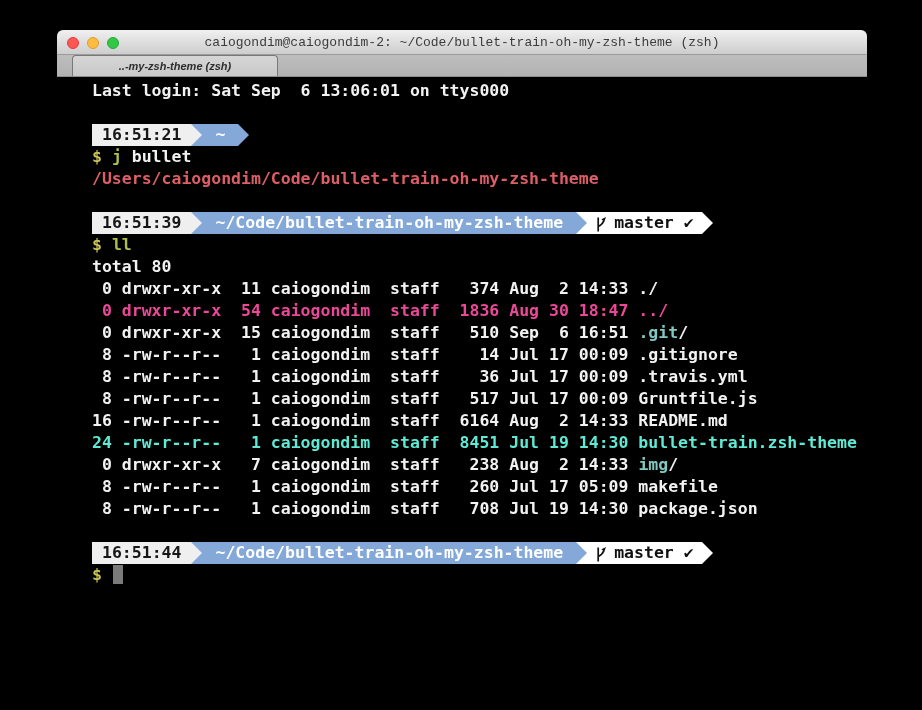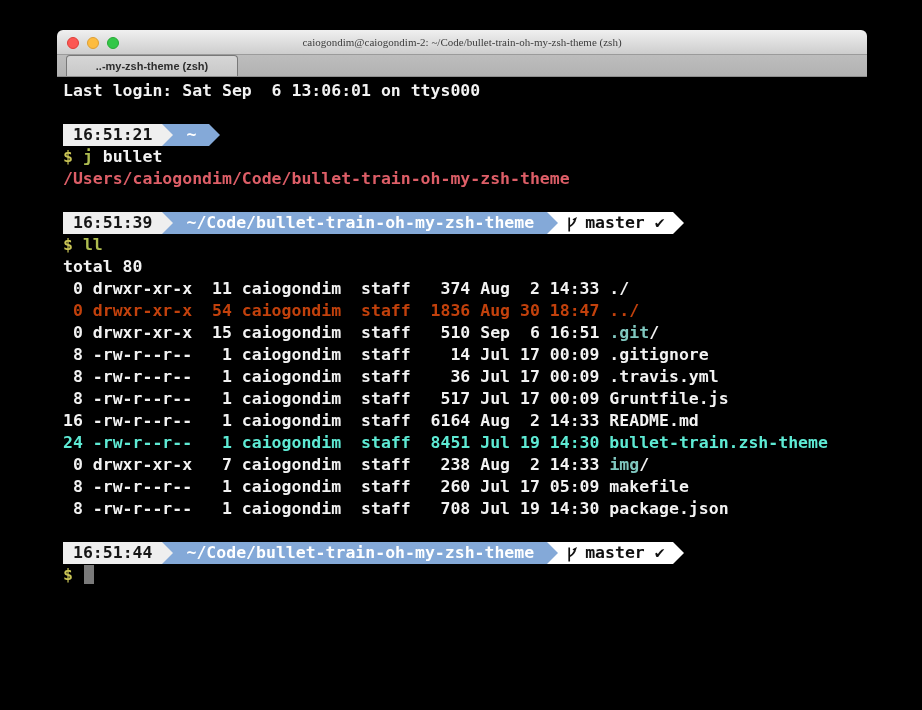--- a/index.html
+++ b/index.html
@@ -17,41 +17,41 @@
     height:25px; background:linear-gradient(#f0f0f0,#cdcdcd);
     border-bottom:1px solid #9b9b9b; border-radius:6px 6px 0 0;
     position:relative; display:flex; align-items:center; justify-content:center;
   }
   .lights { position:absolute; left:10px; top:7px; display:flex; gap:8px; }
   .light { width:12px; height:12px; border-radius:50%; }
   .light-close { background:#fc5753; border:1px solid #df3e38; }
   .light-min   { background:#fdbc40; border:1px solid #de9f34; }
   .light-zoom  { background:#33c748; border:1px solid #27aa35; }
   .titlebar-title {
-    font-family:Liberation Serif, serif; font-size:11px; color:#3c3c3c;
+    font-family:Liberation Mono, monospace; font-size:13px; color:#3c3c3c;
   }
   .tabbar {
     height:22px; background:linear-gradient(#bdbdbd,#b2b2b2);
     border-bottom:1px solid #8d8d8d; position:relative;
   }
   .tab {
-    position:absolute; left:9px; bottom:0; width:172px; height:21px;
+    position:absolute; left:15px; bottom:0; width:206px; height:21px;
     background:linear-gradient(#d6d6d6,#c8c8c8);
     border:1px solid #787878; border-bottom:none; border-radius:4px 4px 0 0;
-    display:flex; align-items:center; justify-content:center;
+    display:flex; align-items:center; justify-content:center;font-style:italic;
   }
   .tab-label {
     font-family:"Liberation Sans", sans-serif; font-size:11px; font-weight:bold; color:#2d2d2d;
   }
   .terminal {
     padding:3px 0 0 6px;
     font-family:"DejaVu Sans Mono", monospace;
     font-size:16.5px; font-weight:bold; line-height:22px; color:#f2f2f2;
   }
-  .line { height:22px; white-space:pre; }
+  .line { height:22px; white-space:pre;margin-left:29px; }
   .prompt-line { display:flex; align-items:stretch; }
   .seg { display:flex; align-items:center; height:22px; }
   .seg-time { padding:4px 10px; }
   .seg-dir  { padding:0 13px; }
   .seg-git  { padding:0 8px;  }
   .arrow {
     width:0; height:0;
     border-top:11px solid transparent;
     border-bottom:11px solid transparent;
     border-left:11px solid #fff;
@@ -92,21 +92,21 @@
         <div class="line"><span style="color: rgb(221, 94, 103);">/Users/caiogondim/Code/bullet-train-oh-my-zsh-theme</span></div>
         <div class="line"></div>
         <div class="line prompt-line"><div class="seg seg-time" style="background: rgb(239, 239, 239); color: rgb(22, 22, 22);"><span>16:51:39</span></div><div class="arrow" style="border-left-color: rgb(239, 239, 239); background: rgb(132, 169, 216);"></div><div class="seg seg-dir" style="background: rgb(132, 169, 216); color: rgb(255, 255, 255);"><span>~/Code/bullet-train-oh-my-zsh-theme</span></div><div class="arrow" style="border-left-color: rgb(132, 169, 216); background: rgb(255, 255, 255);"></div><div class="seg seg-git" style="background: rgb(255, 255, 255); color: rgb(16, 16, 16);"><svg width="13" height="17" viewBox="0 0 13 17" class="branch-icon">
               <path d="M3.2 2.5 L3.2 16.5" stroke="#101010" stroke-width="1.7" fill="none"></path>
               <path d="M3.2 11.5 C5.8 10.6 7.6 8.6 8.7 6.2" stroke="#101010" stroke-width="1.7" fill="none"></path>
               <path d="M11 2 L6.5 4.2 L9.2 7 Z" fill="#101010"></path>
             </svg><span>master</span><span> ✔</span></div><div class="arrow" style="border-left-color: rgb(255, 255, 255); background: transparent;"></div></div>
         <div class="line"><span style="color: rgb(201, 196, 85);">$ </span><span style="color: rgb(174, 189, 80); text-align: center;">ll</span></div>
         <div class="line"><span style="color: rgb(242, 242, 242);">total 80</span></div>
         <div class="line"><span style="color: rgb(242, 242, 242);"> 0 drwxr-xr-x  11 caiogondim  staff   374 Aug  2 14:33 ./</span></div>
-        <div class="line"><span style="color: #c2410c;"> 0 drwxr-xr-x  54 caiogondim  staff  1836 Aug 30 18:47 ../</span></div>
+        <div class="line"><span style="color: #ec4899;"> 0 drwxr-xr-x  54 caiogondim  staff  1836 Aug 30 18:47 ../</span></div>
         <div class="line"><span style="color: rgb(242, 242, 242);"> 0 drwxr-xr-x  15 caiogondim  staff   510 Sep  6 16:51 </span><span style="color: rgb(128, 200, 192);">.git</span><span style="color: rgb(242, 242, 242);">/</span></div>
         <div class="line"><span style="color: rgb(242, 242, 242);"> 8 -rw-r--r--   1 caiogondim  staff    14 Jul 17 00:09 .gitignore</span></div>
         <div class="line"><span style="color: rgb(242, 242, 242);"> 8 -rw-r--r--   1 caiogondim  staff    36 Jul 17 00:09 .travis.yml</span></div>
         <div class="line"><span style="color: rgb(242, 242, 242);"> 8 -rw-r--r--   1 caiogondim  staff   517 Jul 17 00:09 Gruntfile.js</span></div>
         <div class="line"><span style="color: rgb(242, 242, 242);">16 -rw-r--r--   1 caiogondim  staff  6164 Aug  2 14:33 README.md</span></div>
         <div class="line"><span style="color: #5eead4;">24 -rw-r--r--   1 caiogondim  staff  8451 Jul 19 14:30 bullet-train.zsh-theme</span></div>
         <div class="line"><span style="color: rgb(242, 242, 242);"> 0 drwxr-xr-x   7 caiogondim  staff   238 Aug  2 14:33 </span><span style="color: rgb(128, 200, 192);">img</span><span style="color: rgb(242, 242, 242);">/</span></div>
         <div class="line"><span style="color: rgb(242, 242, 242);"> 8 -rw-r--r--   1 caiogondim  staff   260 Jul 17 05:09 makefile</span></div>
         <div class="line"><span style="color: rgb(242, 242, 242);"> 8 -rw-r--r--   1 caiogondim  staff   708 Jul 19 14:30 package.json</span></div>
         <div class="line"></div>

